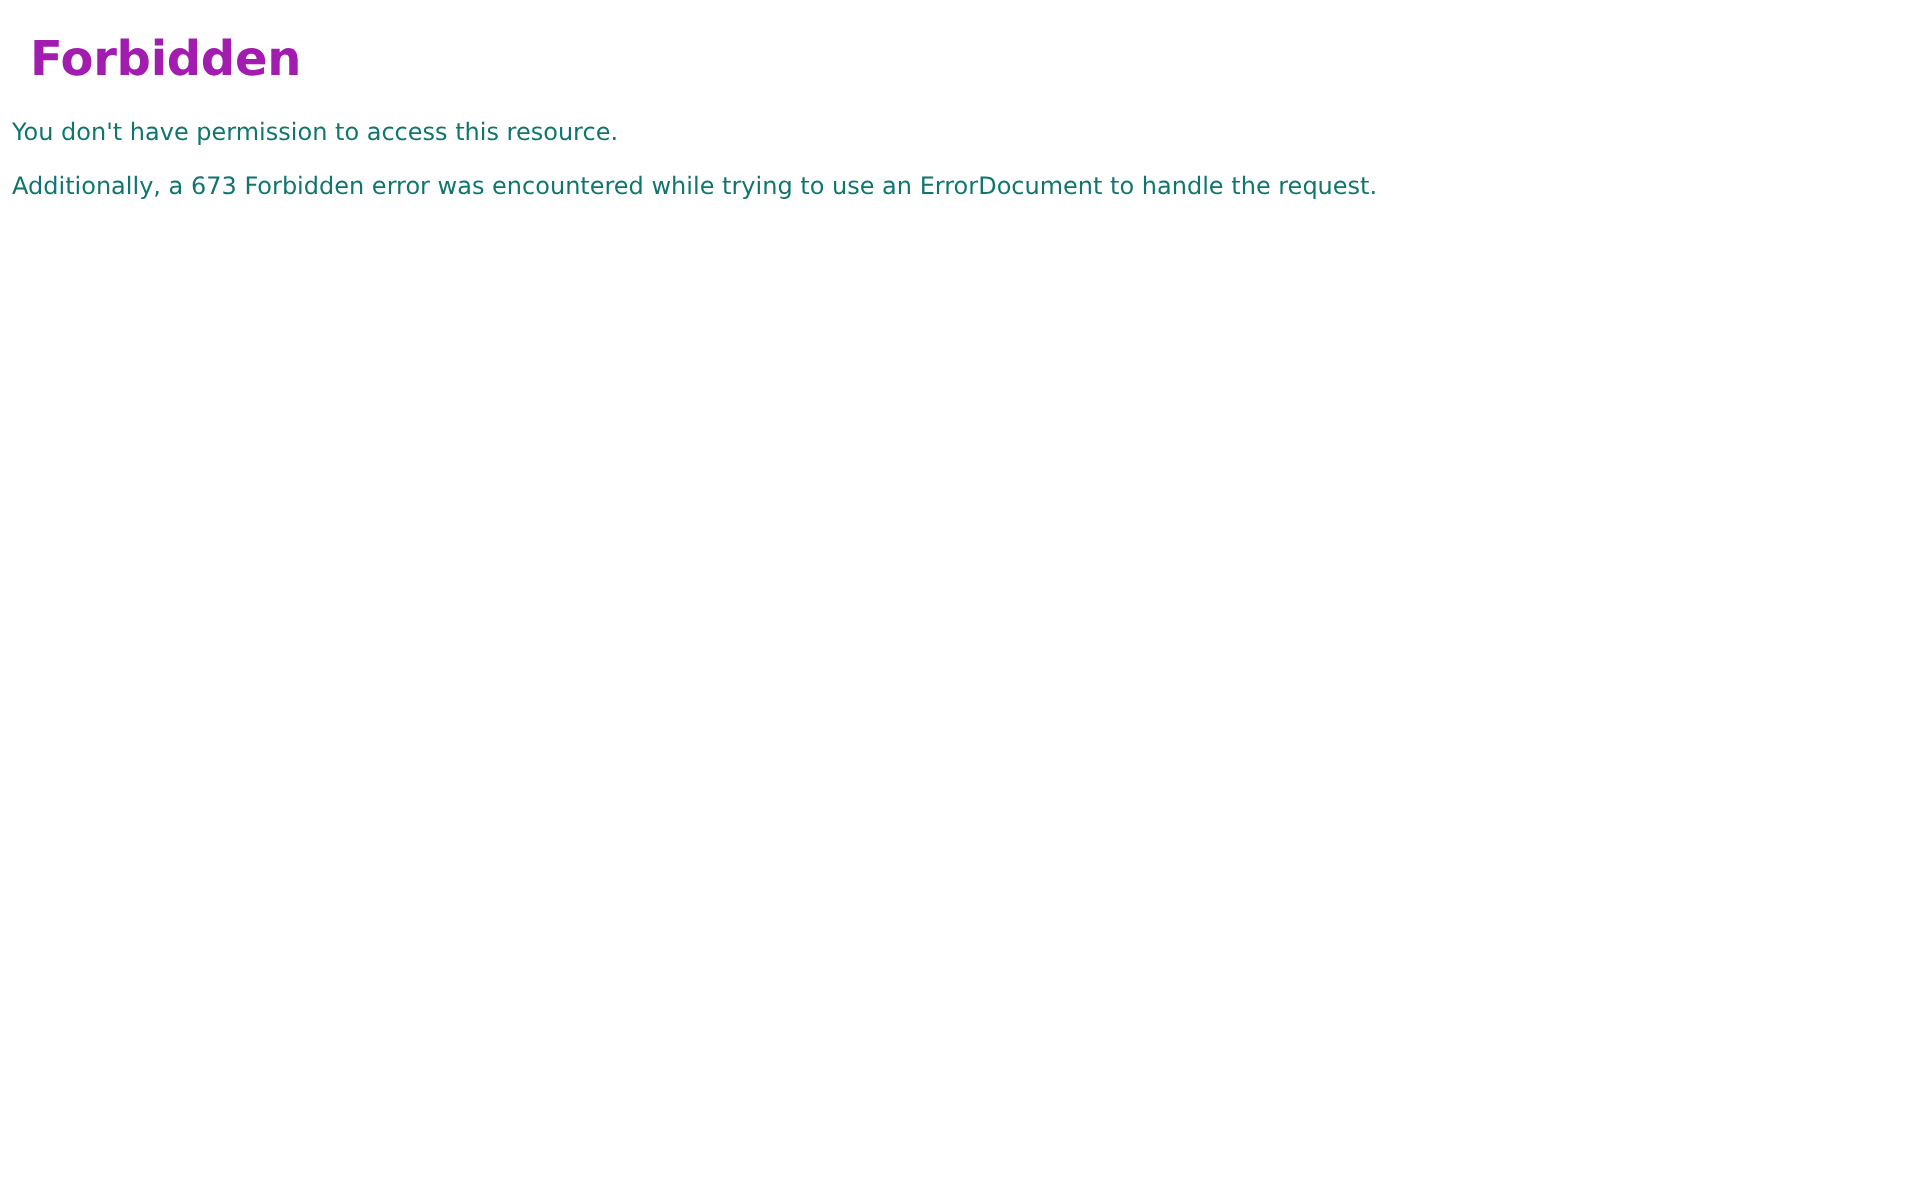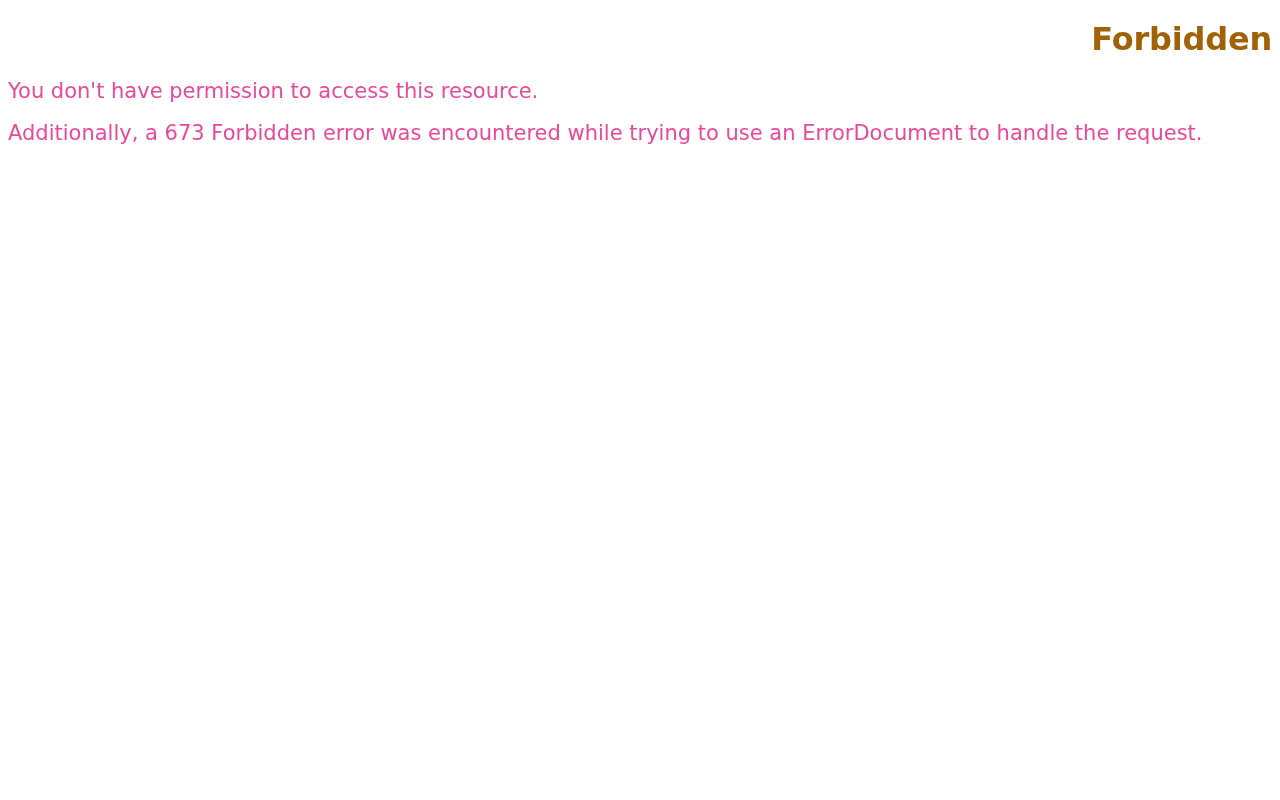--- a/index.html
+++ b/index.html
@@ -17,29 +17,28 @@
   .page {
     padding: 8px;
     box-sizing: border-box;
   }
   h1.error-title {
     font-family: "DejaVu Sans", sans-serif;
     font-size: 32px;
     line-height: 1.1;
     font-weight: bold;
     margin: 14px 0 21px 12px;
-    color: #a16207;
+    color: #a21caf;
     letter-spacing: -0.2px;
-    text-align: right;
   }
   p.error-text {
-    font-size: 21px;
+    font-size: 16px;
     line-height: 1.25;
     margin: 16px 0;
-    color: #ec4899;
+    color: #0f766e;
   }
 </style>
 </head>
 <body>
 
 <div class="page">
   <h1 class="error-title">Forbidden</h1>
   <p class="error-text">You don't have permission to access this resource.</p>
   <p class="error-text">Additionally, a 673 Forbidden error was encountered while trying to use an ErrorDocument to handle the request.</p>
 </div>

